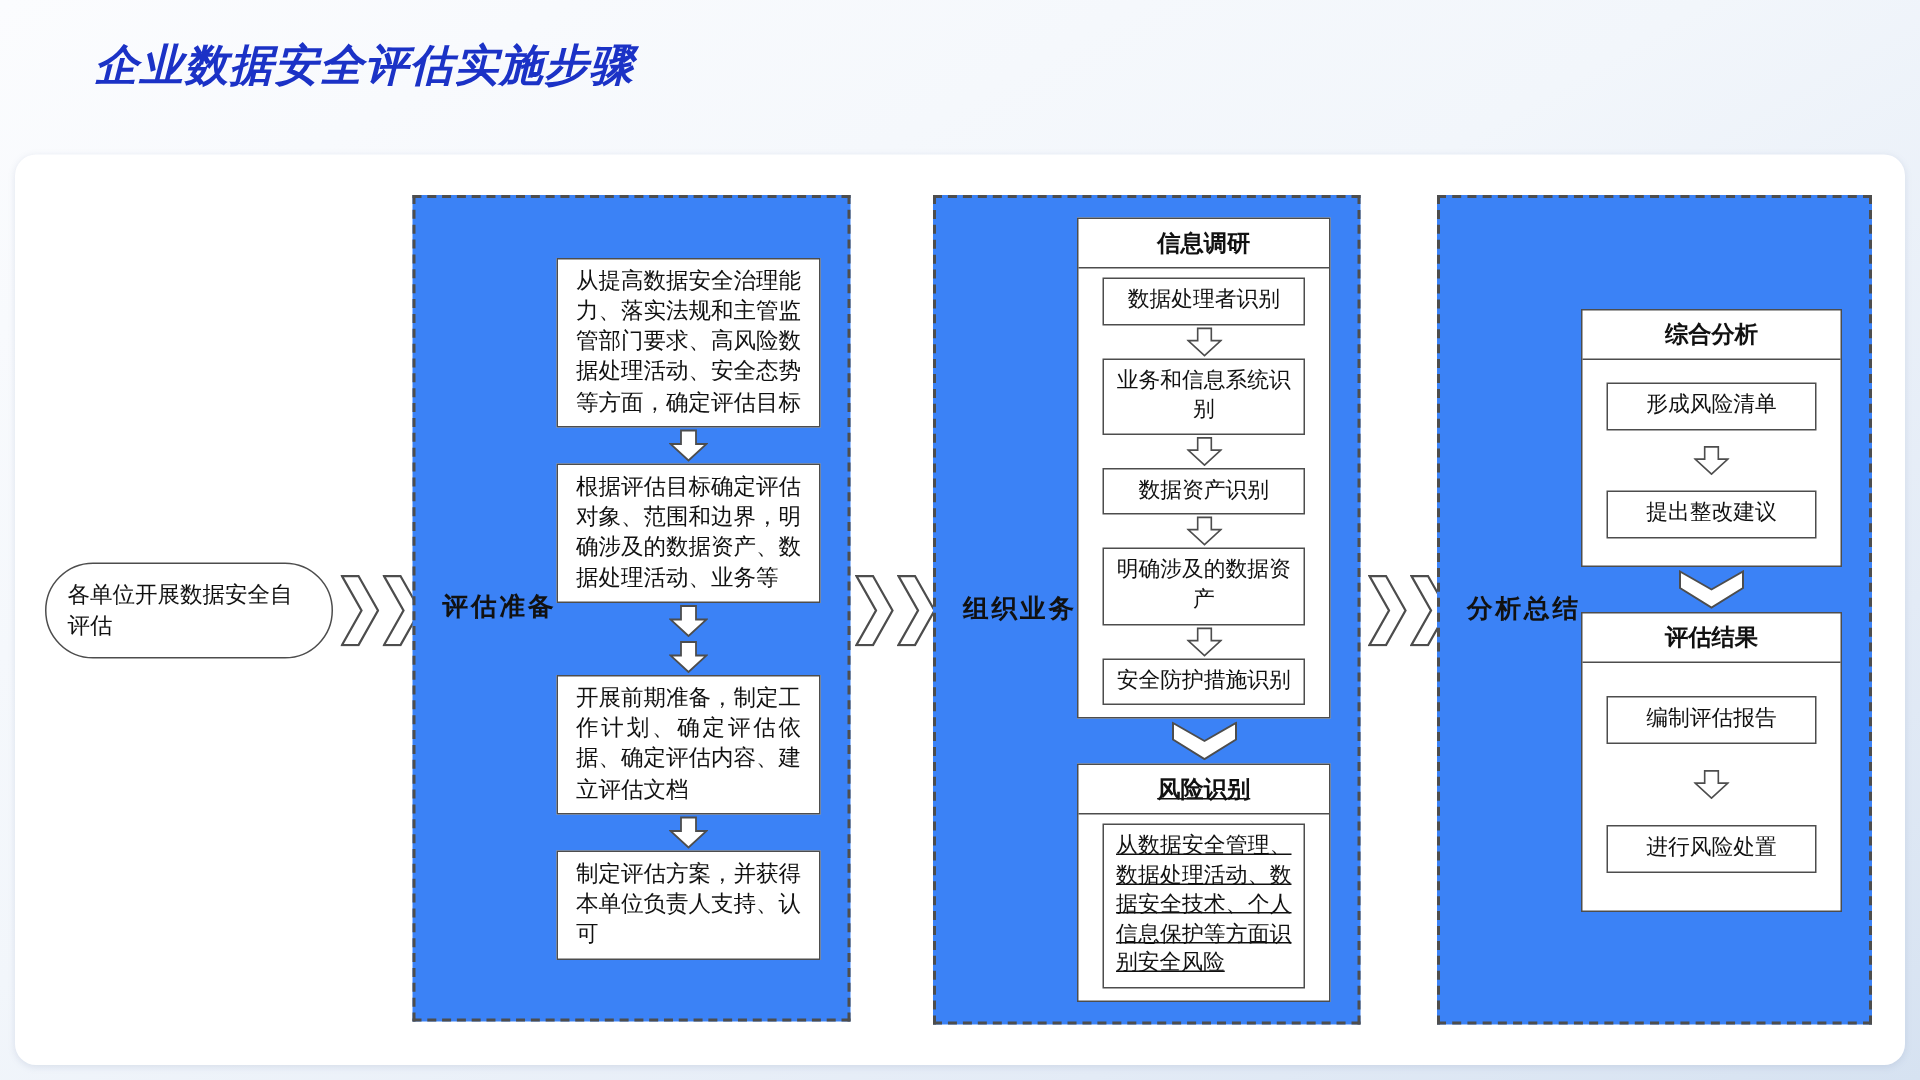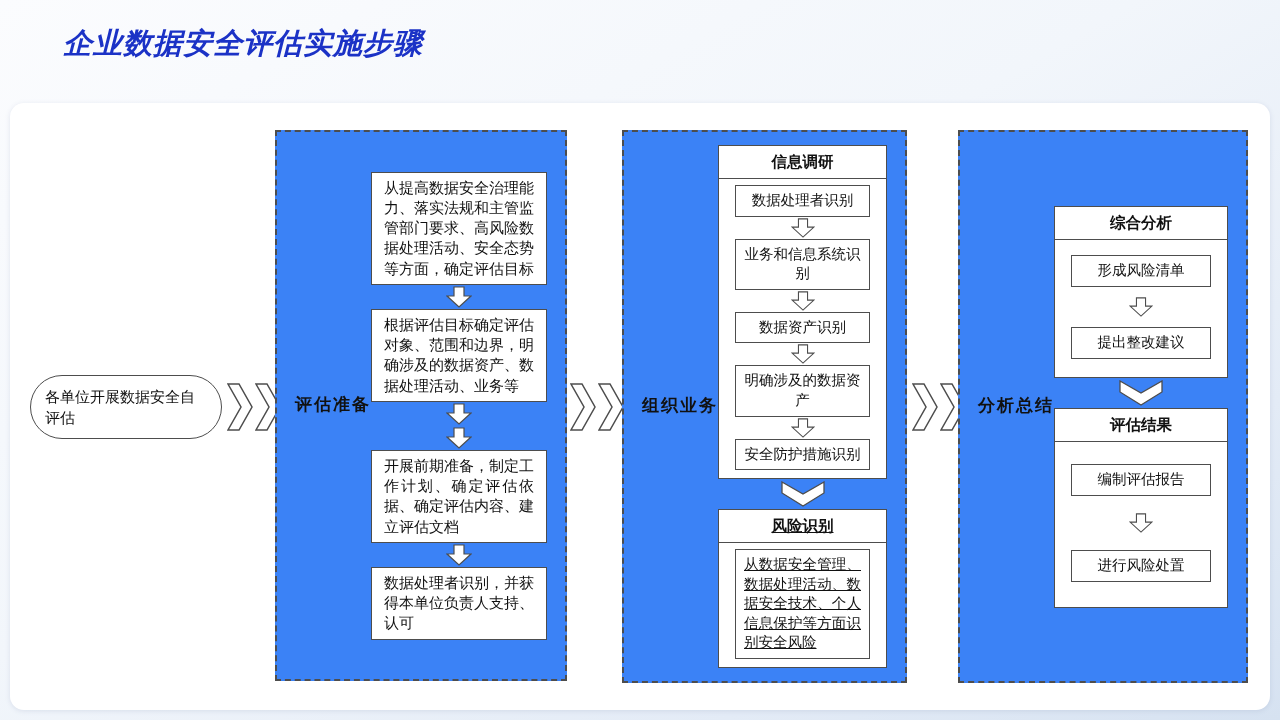--- a/index.html
+++ b/index.html
@@ -98,21 +98,21 @@
       <svg class="arr" width="26" height="22" viewBox="0 0 26 22">
           <polygon points="8,1 18,1 18,10 25,10 13,21 1,10 8,10" fill="#ffffff" stroke="#4d4d4d" stroke-width="1.2"></polygon>
         </svg>
       <svg class="arr" width="26" height="22" viewBox="0 0 26 22">
           <polygon points="8,1 18,1 18,10 25,10 13,21 1,10 8,10" fill="#ffffff" stroke="#4d4d4d" stroke-width="1.2"></polygon>
         </svg>
       <div class="step">开展前期准备，制定工作计划、确定评估依据、确定评估内容、建立评估文档</div>
       <svg class="arr" width="26" height="22" viewBox="0 0 26 22">
           <polygon points="8,1 18,1 18,10 25,10 13,21 1,10 8,10" fill="#ffffff" stroke="#4d4d4d" stroke-width="1.2"></polygon>
         </svg>
-      <div class="step">数据处理者识别，并获得本单位负责人支持、认可</div>
+      <div class="step">制定评估方案，并获得本单位负责人支持、认可</div>
     </div>
   </div>
 
   <div class="chevrons" style="left:560px; top:280px;">
     <svg width="26" height="48" viewBox="0 0 26 48">
         <polygon points="1,1 12,1 25,24 12,47 1,47 14,24" fill="#ffffff" stroke="#4d4d4d" stroke-width="1.5"></polygon>
       </svg>
     <svg width="26" height="48" viewBox="0 0 26 48">
         <polygon points="1,1 12,1 25,24 12,47 1,47 14,24" fill="#ffffff" stroke="#4d4d4d" stroke-width="1.5"></polygon>
       </svg>

